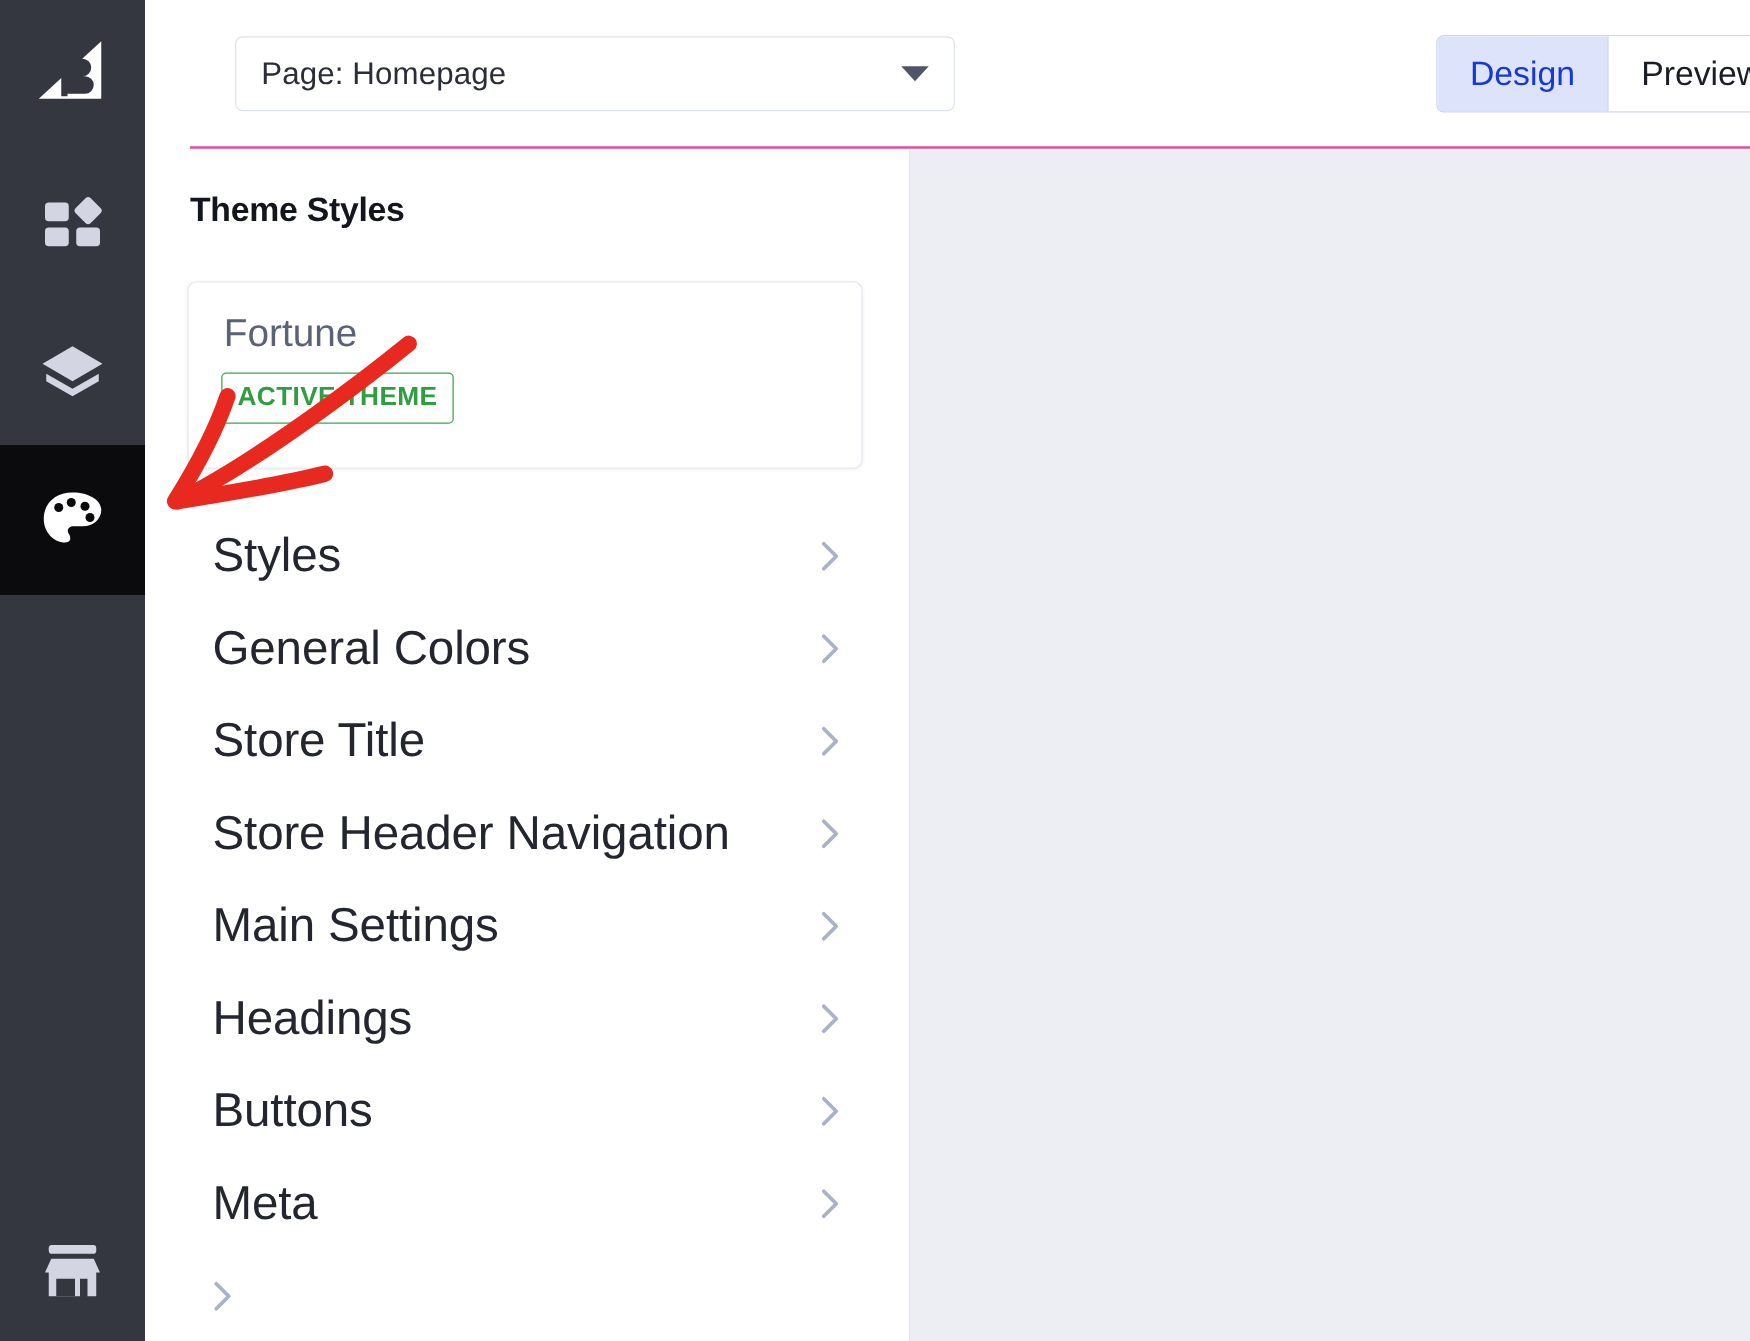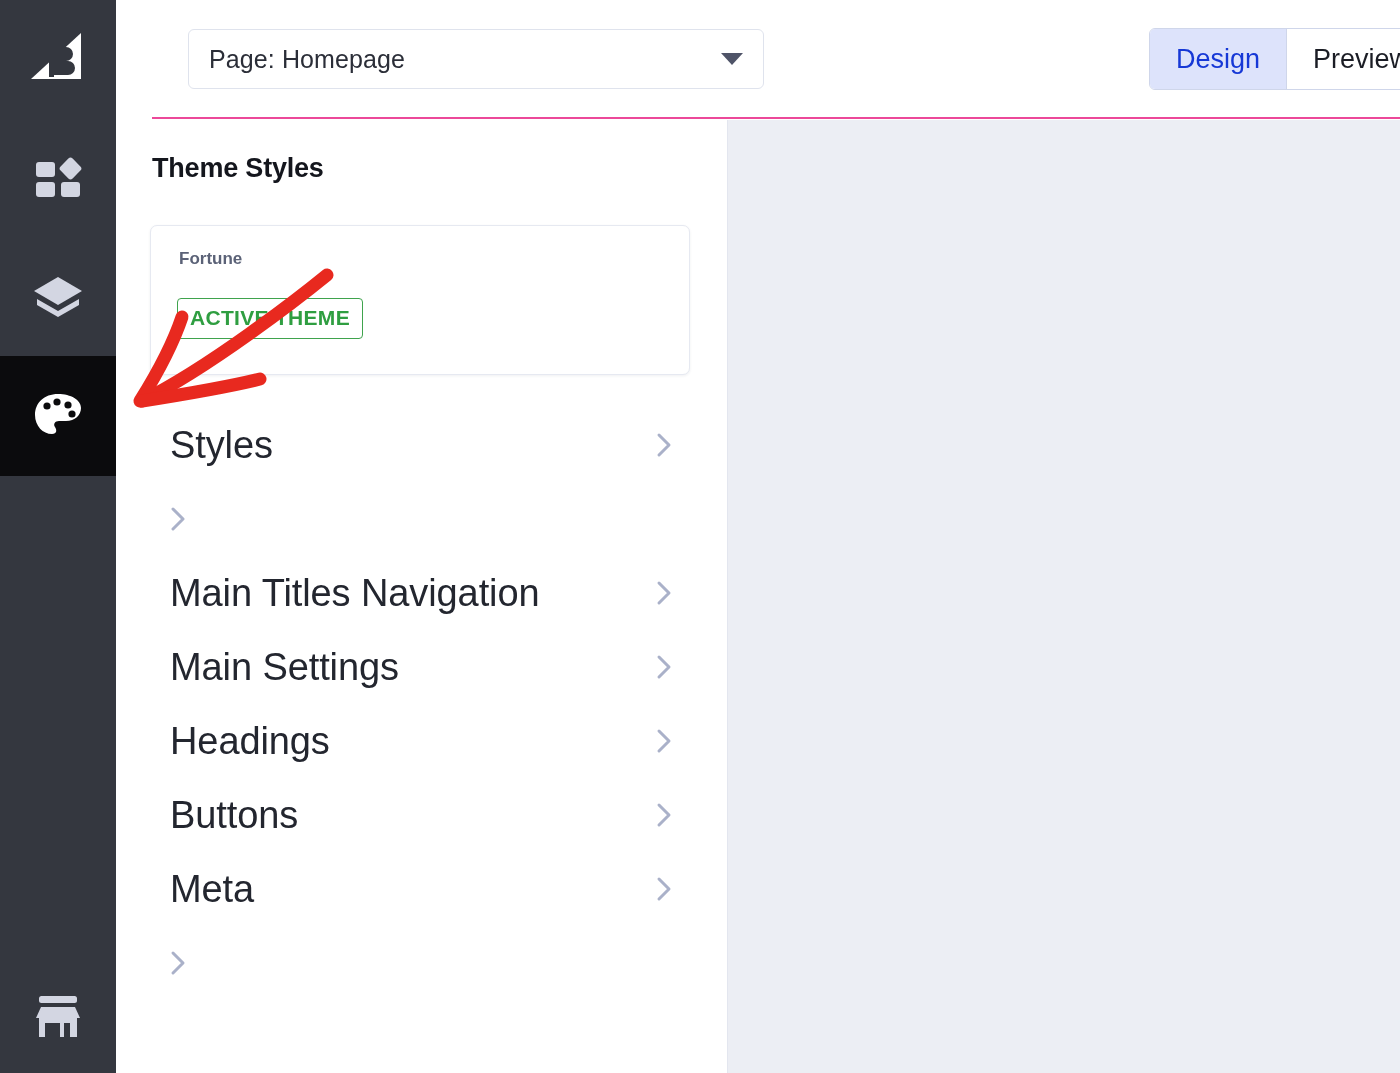--- a/index.html
+++ b/index.html
@@ -86,21 +86,21 @@
   }
   .theme-card {
     position: absolute; left: 34px; top: 105px;
     width: 540px; height: 150px;
     background: #ffffff;
     border: 1px solid #e6e9f1; border-radius: 7px;
     box-shadow: 0 1px 3px rgba(30,40,70,.07);
   }
   .theme-name {
     position: absolute; left: 28px; top: 23px;
-    font-size: 17px; font-weight: 700; color: #5b6277;
+    font-size: 31px; font-weight: 400; color: #5b6277;
   }
   .theme-badge {
     position: absolute; left: 26px; top: 72px;
     border: 1px solid #3fa34d; border-radius: 4px;
     padding: 7px 12px 8px 12px;
     font-size: 21px; font-weight: 700; letter-spacing: .3px;
     color: #2f9e41; background: #ffffff;
     display: inline-block;
   }
 
@@ -232,31 +232,40 @@
 
       <div class="menu-item">
         <span class="menu-label">Styles</span>
         <span class="chev">
           <svg width="16" height="26" viewBox="0 0 16 26">
               <polyline points="3,3 13,13 3,23" fill="none" stroke="#aab1c9" stroke-width="3" stroke-linecap="round" stroke-linejoin="round"></polyline>
             </svg>
         </span>
       </div>
 
-
-      <div class="menu-item">
-        <span class="chev">
-          <svg width="16" height="26" viewBox="0 0 16 26">
-              <polyline points="3,3 13,13 3,23" fill="none" stroke="#aab1c9" stroke-width="3" stroke-linecap="round" stroke-linejoin="round"></polyline>
-            </svg>
-        </span>
-      </div>
-
-      <div class="menu-item">
-        <span class="menu-label">Main Titles Navigation</span>
+      <div class="menu-item">
+        <span class="menu-label">General Colors</span>
+        <span class="chev">
+          <svg width="16" height="26" viewBox="0 0 16 26">
+              <polyline points="3,3 13,13 3,23" fill="none" stroke="#aab1c9" stroke-width="3" stroke-linecap="round" stroke-linejoin="round"></polyline>
+            </svg>
+        </span>
+      </div>
+
+      <div class="menu-item">
+        <span class="menu-label">Store Title</span>
+        <span class="chev">
+          <svg width="16" height="26" viewBox="0 0 16 26">
+              <polyline points="3,3 13,13 3,23" fill="none" stroke="#aab1c9" stroke-width="3" stroke-linecap="round" stroke-linejoin="round"></polyline>
+            </svg>
+        </span>
+      </div>
+
+      <div class="menu-item">
+        <span class="menu-label">Store Header Navigation</span>
         <span class="chev">
           <svg width="16" height="26" viewBox="0 0 16 26">
               <polyline points="3,3 13,13 3,23" fill="none" stroke="#aab1c9" stroke-width="3" stroke-linecap="round" stroke-linejoin="round"></polyline>
             </svg>
         </span>
       </div>
 
       <div class="menu-item">
         <span class="menu-label">Main Settings</span>
         <span class="chev">

